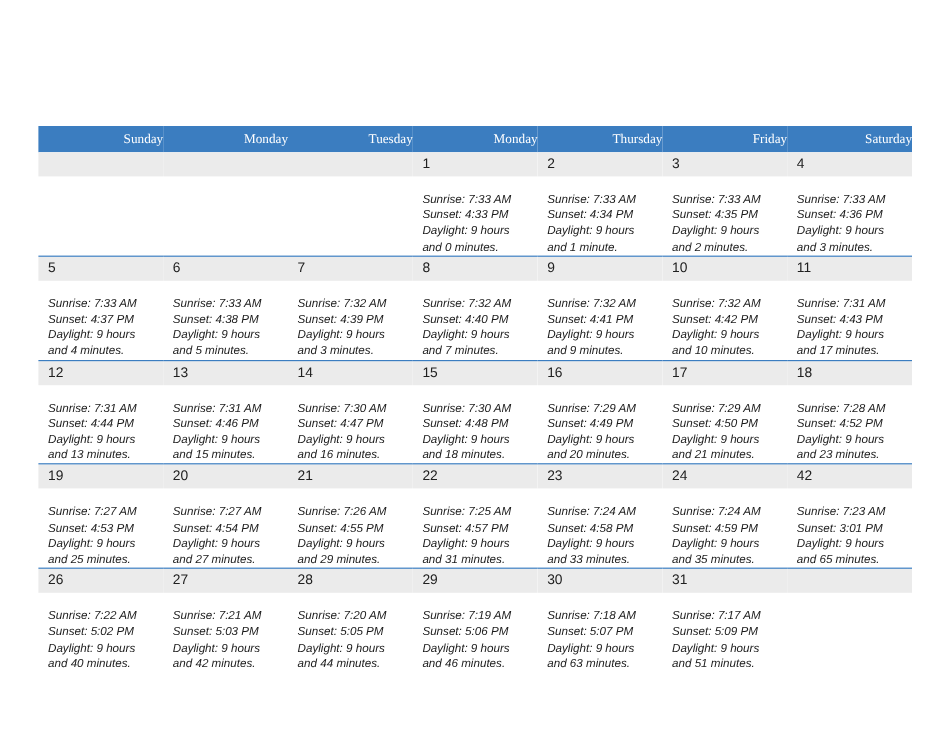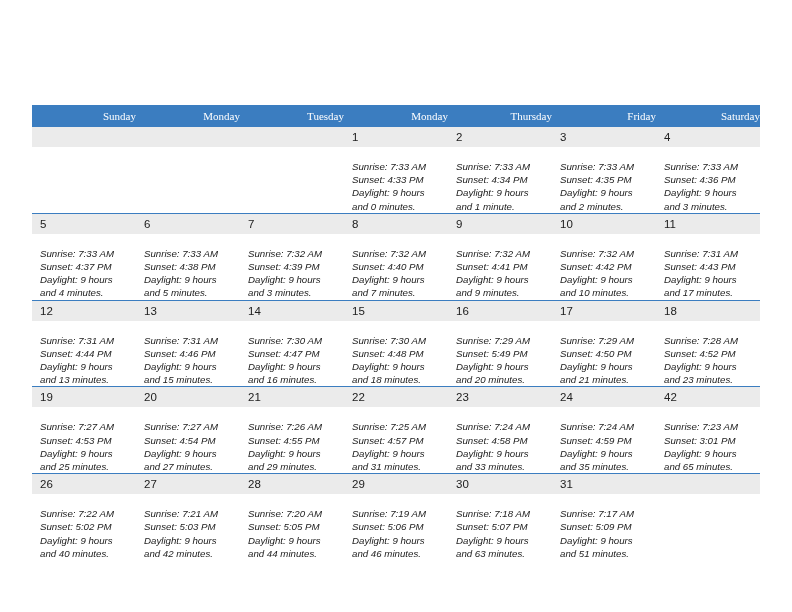--- a/index.html
+++ b/index.html
@@ -305,21 +305,21 @@
               <div>Sunrise: 7:30 AM</div>
               <div>Sunset: 4:48 PM</div>
               <div>Daylight: 9 hours</div>
               <div>and 18 minutes.</div>
             </div>
           </td>
           <td>
             <span class="daynum">16</span>
             <div class="info">
               <div>Sunrise: 7:29 AM</div>
-              <div>Sunset: 5:49 PM</div>
+              <div>Sunset: 4:49 PM</div>
               <div>Daylight: 9 hours</div>
               <div>and 20 minutes.</div>
             </div>
           </td>
           <td>
             <span class="daynum">17</span>
             <div class="info">
               <div>Sunrise: 7:29 AM</div>
               <div>Sunset: 4:50 PM</div>
               <div>Daylight: 9 hours</div>

